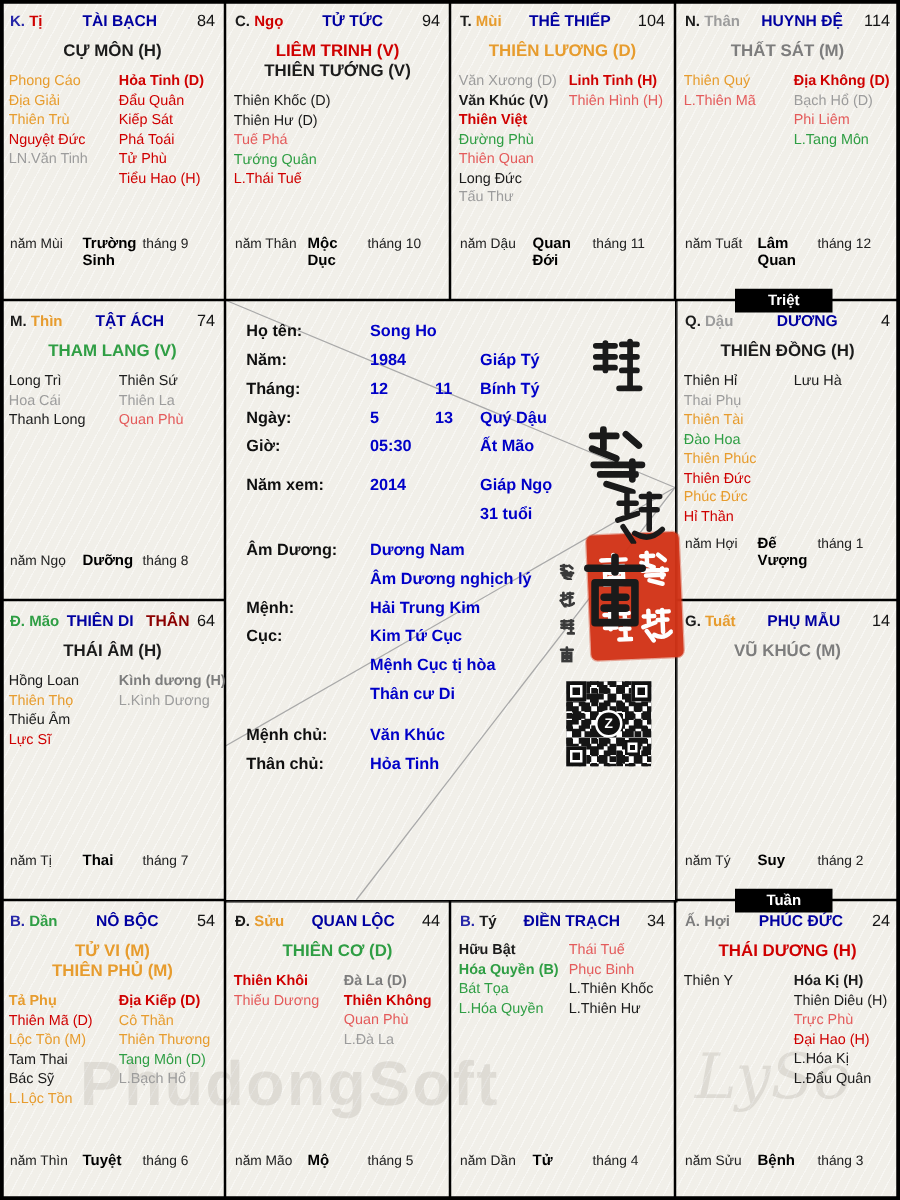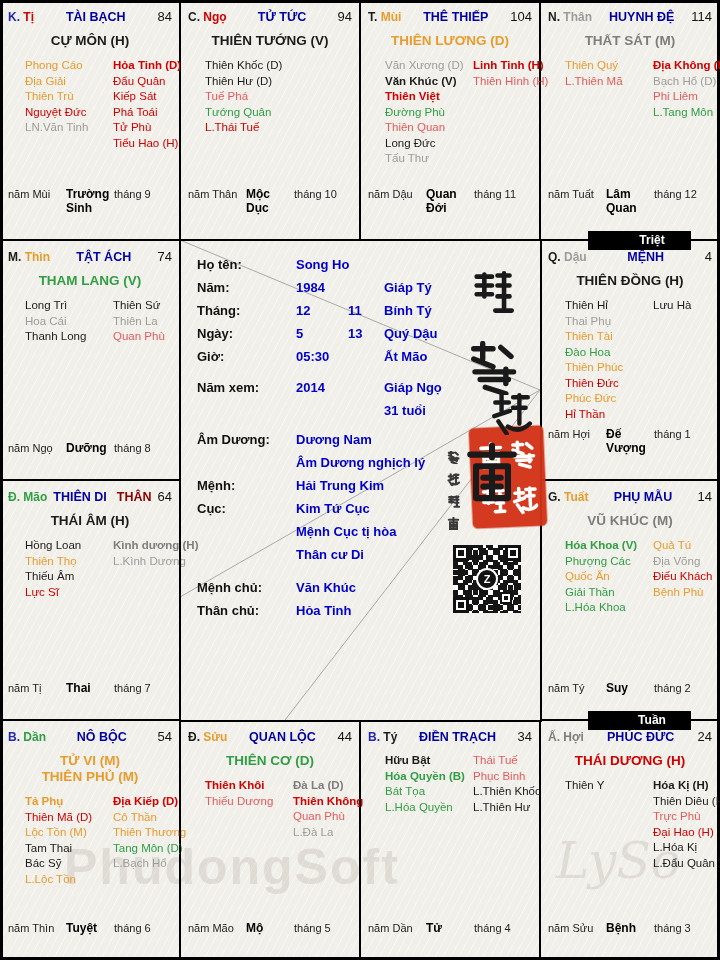--- a/index.html
+++ b/index.html
@@ -14,35 +14,35 @@
   .pos-ti{left:0;top:0}.pos-ngo{left:180px;top:0}.pos-mui{left:360px;top:0}.pos-than{left:540px;top:0}
   .pos-thin{left:0;top:240px}.pos-dau{left:540px;top:240px}
   .pos-mao{left:0;top:480px}.pos-tuat{left:540px;top:480px}
   .pos-dan{left:0;top:720px}.pos-suu{left:180px;top:720px}.pos-ty{left:360px;top:720px}.pos-hoi{left:540px;top:720px}
   .hdr{display:flex;align-items:baseline;padding:8px 7px 0 7px;}
   .sb{font-weight:bold;font-size:12px;white-space:nowrap;}
   .pname{flex:1;text-align:center;font-weight:bold;font-size:12.5px;color:#0000a0;white-space:nowrap;}
   .pextra{margin-left:10px;color:#8B0000;}
   .pnum{font-weight:normal;font-size:13px;color:#141414;}
   .mains{text-align:center;margin-top:9px;font-weight:bold;font-size:13.5px;line-height:16px;white-space:nowrap;}
-  .cols{display:flex;padding-left:24px;margin-top:9px;font-size:11.5px;line-height:15.5px;}
+  .cols{display:flex;padding-left:6px;margin-top:9px;font-size:11.5px;line-height:15.5px;}
   .col.left{width:88px;flex:none;}
   .col.right{flex:1;}
   .star{white-space:nowrap;}
   .bb{font-weight:bold;}
   .ftr{position:absolute;left:7px;right:7px;bottom:24px;display:flex;align-items:baseline;font-size:11px;color:#222;}
   .fnam{width:58px;}
   .fvan{flex:1;text-align:left;font-weight:bold;font-size:12px;color:#000;}
   .fthang{width:58px;text-align:left;}
   
   .c-k{color:#1b1b1b}.c-r{color:#cf0000}.c-lr{color:#e45b5b}.c-o{color:#e79c2e}
   .c-g{color:#2f9e44}.c-s{color:#9c9c9c}.c-d{color:#7d7d7d}.c-n{color:#2626a8}
   
   .banner{position:absolute;width:78px;height:19px;background:#000;color:#fff;font-size:12px;font-weight:bold;
-    text-align:center;line-height:19px;z-index:9;padding-left:25px;}
+    text-align:center;line-height:19px;z-index:9;}
   #triet{left:588px;top:231px}
   #tuan{left:588px;top:711px}
   
   #center{position:absolute;left:180px;top:240px;width:360px;height:480px;border:1px solid #000;box-sizing:content-box;z-index:3;}
   #center-rows{position:absolute;left:0;top:16px;right:0;}
   .crow{position:relative;height:23px;font-size:13px;font-weight:bold;}
   .lbl{position:absolute;left:16px;color:#101010;white-space:nowrap;}
   .v1{position:absolute;left:115px;color:#0000c8;white-space:nowrap;}
   .v2{position:absolute;left:167px;color:#0000c8;}
   .v3{position:absolute;left:203px;color:#0000c8;white-space:nowrap;}
@@ -134,20 +134,21 @@
           <span class="fthang">tháng 9</span>
         </div>
       </div>
       <div class="cell pos-ngo">
         <div class="hdr">
           <span class="sb"><span class="c-k">C.</span> <span class="c-r">Ngọ</span></span>
           <span class="pname"><span>TỬ TỨC</span></span>
           <span class="pnum">94</span>
         </div>
         <div class="mains">
+          <div class="c-r">LIÊM TRINH (V)</div>
           <div class="c-k">THIÊN TƯỚNG (V)</div>
         </div>
         <div class="cols">
           <div class="col right">
             <div class="star c-k">Thiên Khốc (D)</div>
             <div class="star c-k">Thiên Hư (D)</div>
             <div class="star c-lr">Tuế Phá</div>
             <div class="star c-g">Tướng Quân</div>
             <div class="star c-r">L.Thái Tuế</div>
           </div>
@@ -238,21 +239,21 @@
         </div>
         <div class="ftr">
           <span class="fnam">năm Ngọ</span>
           <span class="fvan">Dưỡng</span>
           <span class="fthang">tháng 8</span>
         </div>
       </div>
       <div class="cell pos-dau">
         <div class="hdr">
           <span class="sb"><span class="c-k">Q.</span> <span class="c-s">Dậu</span></span>
-          <span class="pname"><span>MỆNH</span></span>
+          <span class="pname"><span>DƯƠNG</span></span>
           <span class="pnum">4</span>
         </div>
         <div class="mains">
           <div class="c-k">THIÊN ĐỒNG (H)</div>
         </div>
         <div class="cols">
           <div class="col left">
             <div class="star c-k">Thiên Hỉ</div>
             <div class="star c-s">Thai Phụ</div>
             <div class="star c-o">Thiên Tài</div>
@@ -300,35 +301,20 @@
         </div>
       </div>
       <div class="cell pos-tuat">
         <div class="hdr">
           <span class="sb"><span class="c-k">G.</span> <span class="c-o">Tuất</span></span>
           <span class="pname"><span>PHỤ MẪU</span></span>
           <span class="pnum">14</span>
         </div>
         <div class="mains">
           <div class="c-d">VŨ KHÚC (M)</div>
-        </div>
-        <div class="cols">
-          <div class="col left">
-            <div class="star c-g bb">Hóa Khoa (V)</div>
-            <div class="star c-g">Phượng Các</div>
-            <div class="star c-o">Quốc Ấn</div>
-            <div class="star c-g">Giải Thần</div>
-            <div class="star c-g">L.Hóa Khoa</div>
-          </div>
-          <div class="col right">
-            <div class="star c-o">Quả Tú</div>
-            <div class="star c-s">Địa Võng</div>
-            <div class="star c-r">Điếu Khách</div>
-            <div class="star c-o">Bệnh Phù</div>
-          </div>
         </div>
         <div class="ftr">
           <span class="fnam">năm Tý</span>
           <span class="fvan">Suy</span>
           <span class="fthang">tháng 2</span>
         </div>
       </div>
       <div class="cell pos-dan">
         <div class="hdr">
           <span class="sb"><span class="c-n">B.</span> <span class="c-g">Dần</span></span>

